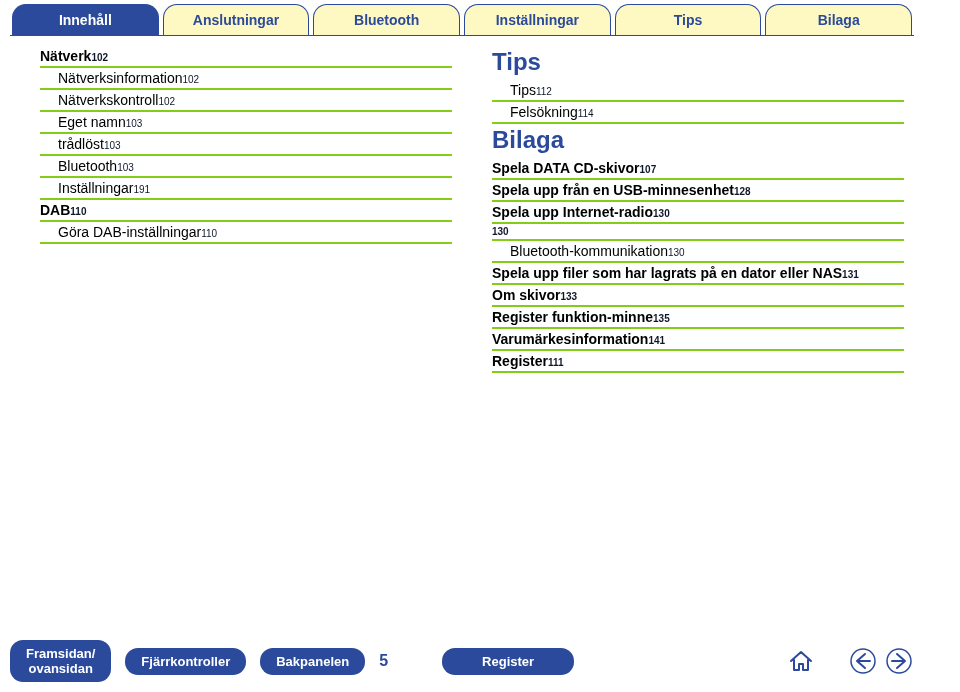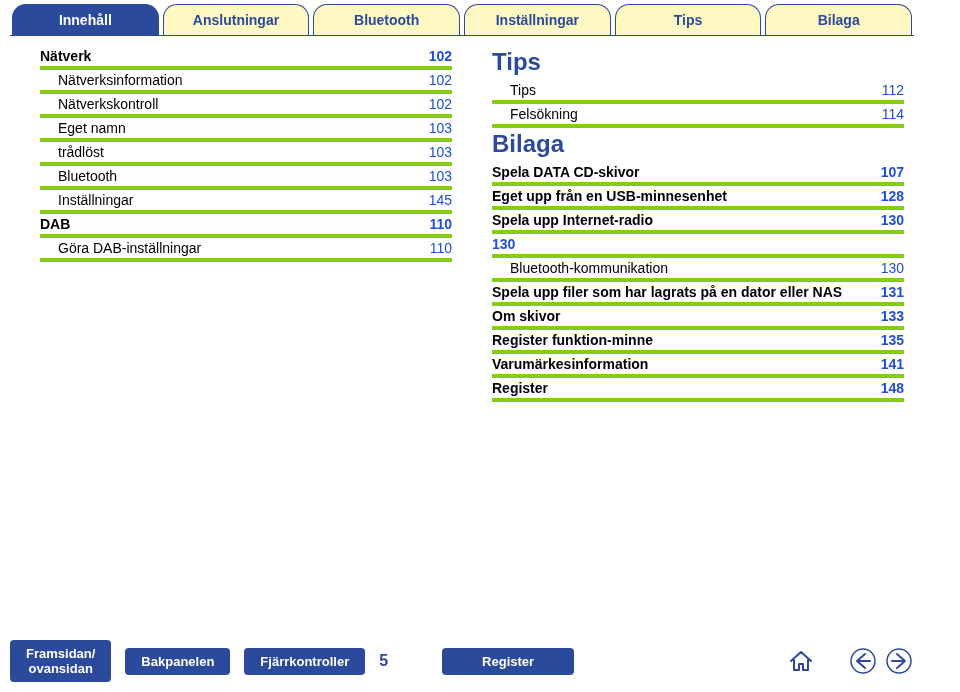--- a/index.html
+++ b/index.html
@@ -4,28 +4,28 @@
 <style>
   html,body{margin:0;padding:0;font-family:Arial,Helvetica,sans-serif;background:#fff;color:#000}
   .page{width:924px;height:692px;position:relative;overflow:hidden}
   .topnav{display:flex;align-items:flex-end;padding:4px 10px 0 10px;gap:0}
   .tab{position:relative;flex:1;height:30px;line-height:30px;text-align:center;font-weight:bold;color:#2b4a9b;font-size:14px;cursor:pointer;border:1px solid #2b4a9b;border-bottom:none;border-top-left-radius:14px;border-top-right-radius:14px;margin:0 2px;background:#fef9c3}
   .tab.active{background:#2b4a9b;color:#fff}
   .topnav-separator{height:1px;background:#2b4a9b;margin:0 10px 0 10px}
   .columns{display:flex;padding:10px 20px 0 40px;gap:40px}
   .col{flex:1;font-size:14px}
   .section-title{font-size:24px;font-weight:bold;color:#2b4a9b;margin:2px 0 4px 0}
-  .row{display:flex;justify-content:space-between;align-items:baseline;border-bottom:4px solid #84cc16;padding:2px 0}
+  .row{display:flex;align-items:baseline;border-bottom:2px solid #84cc16;padding:2px 0}
   .row .label{color:#000}
-  .row .page-num{color:#1d4ed8;font-weight:normal;font-size:14px}
+  .row .page-num{color:#0f172a;font-weight:normal;font-size:10px}
   .row.bold .label{font-weight:bold}
   .row.bold .page-num{font-weight:bold}
   .row.sub .label{padding-left:18px}
   .bottombar{position:absolute;left:0;right:0;bottom:10px;display:flex;align-items:center;padding:0 10px;gap:10px}
-  .pill{background:#2b4a9b;color:#fff;border-radius:4px;padding:6px 16px;font-size:13px;font-weight:bold;text-align:center;line-height:15px;cursor:pointer}
+  .pill{background:#2b4a9b;color:#fff;border-radius:13px;padding:6px 16px;font-size:13px;font-weight:bold;text-align:center;line-height:15px;cursor:pointer}
   .pill.wide{min-width:100px}
   .pagenum-center{color:#2b4a9b;font-weight:bold;font-size:16px;margin:0 4px}
   .spacer{flex:1}
   .icon-btn{width:30px;height:30px;display:flex;align-items:center;justify-content:center;cursor:pointer}
   .icon-btn svg{display:block}
   .nav-right{display:flex;align-items:center;gap:6px}
 </style>
 </head>
 <body>
 
@@ -61,21 +61,21 @@
         <div class="row sub">
           <span class="label">trådlöst</span>
           <span class="page-num">103</span>
         </div>
         <div class="row sub">
           <span class="label">Bluetooth</span>
           <span class="page-num">103</span>
         </div>
         <div class="row sub">
           <span class="label">Inställningar</span>
-          <span class="page-num">145</span>
+          <span class="page-num">191</span>
         </div>
         <div class="row bold">
           <span class="label">DAB</span>
           <span class="page-num">110</span>
         </div>
         <div class="row sub">
           <span class="label">Göra DAB-inställningar</span>
           <span class="page-num">110</span>
         </div>
       </div>
@@ -88,21 +88,21 @@
         <div class="row sub">
           <span class="label">Felsökning</span>
           <span class="page-num">114</span>
         </div>
         <div class="section-title">Bilaga</div>
         <div class="row bold">
           <span class="label">Spela DATA CD-skivor</span>
           <span class="page-num">107</span>
         </div>
         <div class="row bold">
-          <span class="label">Eget upp från en USB-minnesenhet</span>
+          <span class="label">Spela upp från en USB-minnesenhet</span>
           <span class="page-num">128</span>
         </div>
         <div class="row bold">
           <span class="label">Spela upp Internet-radio</span>
           <span class="page-num">130</span>
         </div>
         <div class="row bold">
           <span class="page-num">130</span>
         </div>
         <div class="row sub">
@@ -120,31 +120,31 @@
         <div class="row bold">
           <span class="label">Register funktion-minne</span>
           <span class="page-num">135</span>
         </div>
         <div class="row bold">
           <span class="label">Varumärkesinformation</span>
           <span class="page-num">141</span>
         </div>
         <div class="row bold">
           <span class="label">Register</span>
-          <span class="page-num">148</span>
+          <span class="page-num">111</span>
         </div>
       </div>
   </div>
 
   <div class="bottombar">
     <div id="bottom-pills" style="display:flex;gap:14px;align-items:center">
         <div class="pill" style="white-space: pre-line;"><span>Framsidan/
 ovansidan</span></div>
+        <div class="pill" style="white-space: pre-line;"><span>Fjärrkontroller</span></div>
         <div class="pill" style="white-space: pre-line;"><span>Bakpanelen</span></div>
-        <div class="pill" style="white-space: pre-line;"><span>Fjärrkontroller</span></div>
       </div>
     <span class="pagenum-center">5</span>
     <div style="width:30px"></div>
     <div class="pill wide">
       <span>Register</span>
     </div>
     <div class="spacer"></div>
     <div class="nav-right">
       <div class="icon-btn">
         <svg width="28" height="28" viewBox="0 0 28 28">

